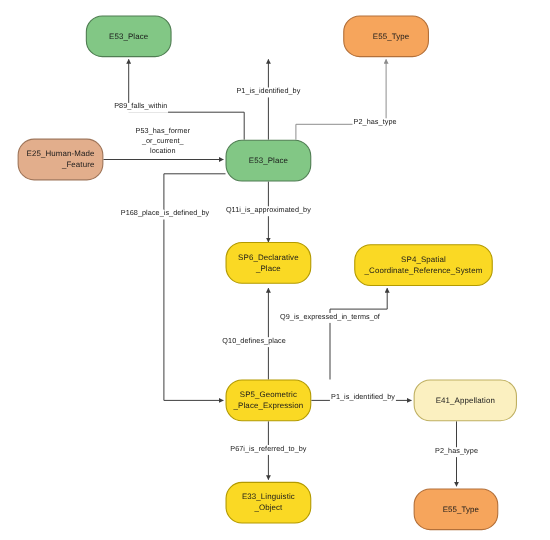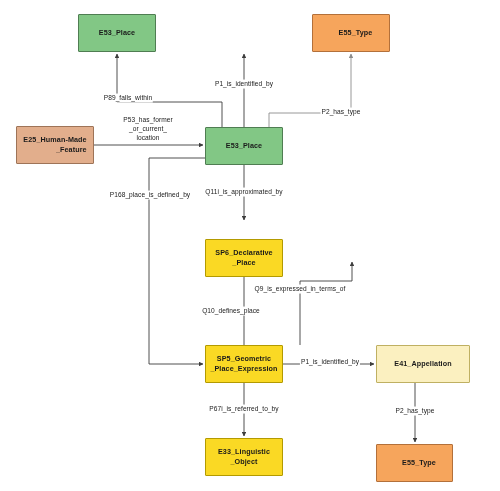--- a/index.html
+++ b/index.html
@@ -21,33 +21,32 @@
     position: absolute;
     left: 0;
     top: 0;
     width: 500px;
     height: 491px;
   }
   .node {
     position: absolute;
     box-sizing: border-box;
     border: 1px solid #7a6a00;
-    border-radius: 1px;
+    border-radius: 15px;
     display: flex;
     align-items: center;
     justify-content: center;
     text-align: center;
     font-size: 7.2px;
     line-height: 1.45;
     color: #1a1a1a;
     letter-spacing: 0.1px;
     padding: 2px 3px;
     white-space: pre-line;
     z-index: 2;
-    font-weight: bold;
   }
   .node.green  { background: #82c785; border-color: #4f7d52; }
   .node.yellow { background: #fad924; border-color: #b39a00; }
   .node.orange { background: #f6a55c; border-color: #b3703a; padding-left: 12px; }
   .node.salmon { background: #e2ae8c; border-color: #9e7458; text-align: right; }
   .node.cream  { background: #fcefb4; border-color: #b8a95c; }
   .node.paleyellow { background: #fbf0c0; border-color: #bfb062; }
 
   .edge-label {
     position: absolute;
@@ -103,23 +102,25 @@
   <div class="node green" style="left:78px; top:14px; width:78px; height:38px;">E53_Place</div>
 
 
   <div class="node orange" style="left:312px; top:14px; width:78px; height:38px;">E55_Type</div>
 
   <div class="node salmon" style="left:16px; top:126px; width:78px; height:38px;">E25_Human-Made
 _Feature</div>
 
   <div class="node green" style="left:205px; top:127px; width:78px; height:38px;">E53_Place</div>
 
-  <div class="node yellow" style="left:205px; top:239px; width:78px; height:38px;">SP6_Declarative
+  <div class="node yellow" style="left:205px; top:220px; width:78px; height:38px;">SP6_Declarative
 _Place</div>
 
+  <div class="node yellow" style="left:322px; top:222px; width:126px; height:38px;">SP4_Spatial
+_Coordinate_Reference_System</div>
 
   <div class="node yellow" style="left:205px; top:345px; width:78px; height:38px;">SP5_Geometric
 _Place_Expression</div>
 
   <div class="node paleyellow" style="left:376px; top:345px; width:94px; height:38px;">E41_Appellation</div>
 
   <div class="node yellow" style="left:205px; top:438px; width:78px; height:38px;">E33_Linguistic
 _Object</div>
 
   <div class="node orange" style="left:376px; top:444px; width:77px; height:38px;">E55_Type</div>

